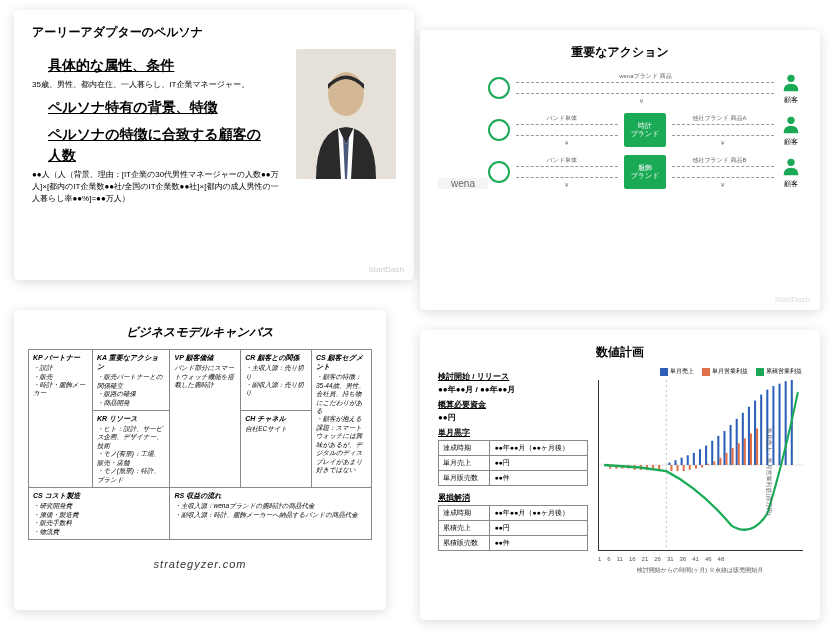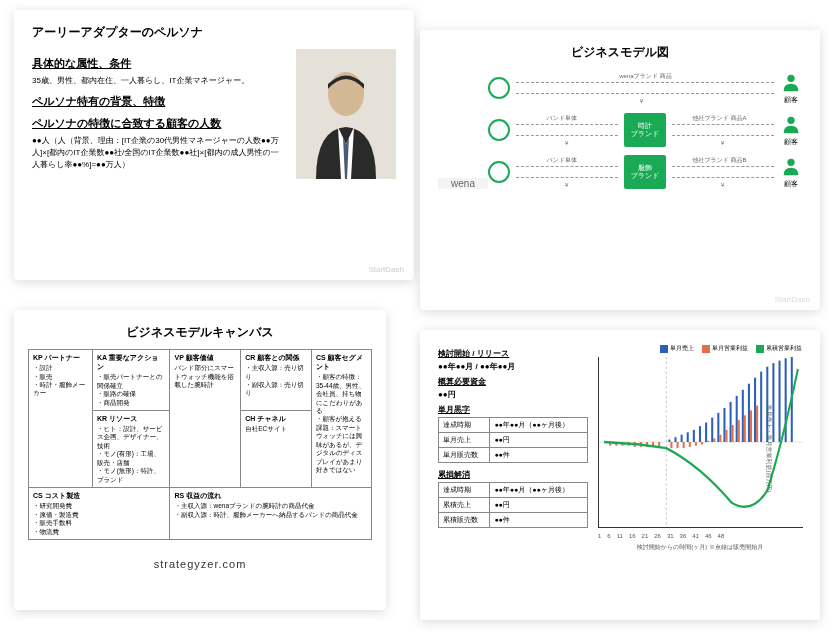--- a/index.html
+++ b/index.html
@@ -18,21 +18,21 @@
     border-radius: 4px;
     box-shadow: 0 2px 12px rgba(0,0,0,0.15);
     box-sizing: border-box;
     padding: 14px 18px;
   }
   
   #s1 { left: 14px; top: 10px; width: 400px; height: 270px; }
   #s1 h1 { text-align: left; font-size: 12px; margin: 0 0 8px; font-weight: 700; }
   #s1 .row { display: flex; gap: 10px; }
   #s1 .col { flex: 1; font-size: 8px; line-height: 1.5; }
-  #s1 .sub { font-weight: 700; text-decoration: underline; margin: 6px 0 3px; font-size: 11px; }
+  #s1 .sub { font-weight: 700; text-decoration: underline; margin: 6px 16px 3px; font-size: 14px; }
   #s1 .photo { width: 100px; height: 130px; background: linear-gradient(180deg,#e8e4de 0%,#d0cbc2 100%); position: relative; border-radius: 2px; overflow:hidden;}
   #s1 .photo svg { position:absolute; bottom:0; left:50%; transform:translateX(-50%);}
   #s1 .wm { position:absolute; right:10px; bottom:6px; font-size:8px; color:#ccc;}
 
   
   #s2 { left: 420px; top: 30px; width: 400px; height: 280px; }
   #s2 h1 { text-align:center; font-size:12px; margin:0 0 10px; font-weight:700;}
   #s2 .diag { display:flex; align-items:flex-end; gap:0; font-size:7px;}
   #s2 .wena { width:50px; background:#f4f4f4; display:flex; align-items:center; justify-content:center; font-size:10px; color:#666;}
   #s2 .rows { flex:1; display:flex; flex-direction:column; gap:8px;}
@@ -42,21 +42,21 @@
   #s2 .arr { flex:1; position:relative; height:20px;}
   #s2 .arr::before,.arr::after{content:"";position:absolute;left:0;right:0;border-top:1px dashed #999;}
   #s2 .arr::before{top:4px;} #s2 .arr::after{bottom:4px;}
   #s2 .arr .lbl{position:absolute;font-size:6px;color:#666;}
   #s2 .cust { display:flex; flex-direction:column; align-items:center; gap:2px;}
   #s2 .cust svg{width:22px;height:22px;}
   #s2 .cust span{font-size:7px;}
   #s2 .wm{position:absolute;right:10px;bottom:6px;font-size:8px;color:#ddd;}
 
   
-  #s3 { left: 14px; top: 310px; width: 372px; height: 300px; padding:14px;}
+  #s3 { left: 14px; top: 310px; width: 372px; height: 300px; padding:14px;font-style:italic;}
   #s3 h1{text-align:center;font-size:12px;margin:0 0 8px;font-weight:700;}
   #s3 table{width:100%;border-collapse:collapse;font-size:6.5px;table-layout:fixed;}
   #s3 td{border:1px solid #888;padding:3px 4px;vertical-align:top;line-height:1.3;}
   #s3 td b{display:block;font-size:7px;margin-bottom:2px;}
   #s3 .footer{text-align:center;font-size:11px;margin-top:18px;letter-spacing:1px;color:#333;}
 
   
   #s4 { left: 420px; top: 330px; width: 400px; height: 290px;}
   #s4 h1{text-align:center;font-size:12px;margin:0 0 6px;font-weight:700;}
   #s4 .row{display:flex;gap:10px;}
@@ -93,21 +93,21 @@
         <path d="M20 130 Q20 80 50 78 Q80 80 80 130 Z" fill="#2a2a2a"></path>
         <path d="M42 78 L50 95 L58 78 L55 130 L45 130 Z" fill="#fff"></path>
         <path d="M47 88 L50 95 L53 88 L51 130 L49 130 Z" fill="#4a5a7a"></path>
       </svg>
     </div>
   </div>
   <div class="wm">StartDash</div>
 </div>
 
 <div class="slide" id="s2">
-  <h1>ビジネスモデル図</h1>
+  <h1>重要なアクション</h1>
   <div class="diag">
     <div class="wena">wena</div>
     <div class="rows">
       <div class="drow">
         <div class="circ"></div>
         <div class="arr">
             <span class="lbl" style="top:-6px;left:40%">wenaブランド 商品</span>
             <span class="lbl" style="bottom:-6px;left:48%">¥</span>
           </div>
         <div class="cust">
@@ -179,20 +179,21 @@
     <tr>
       <td colspan="2"><b>CS コスト製造</b><span>・研究開発費<br>・原価・製造費<br>・販売手数料<br>・物流費</span></td>
       <td colspan="3"><b>RS 収益の流れ</b><span>・主収入源：wenaブランドの腕時計の商品代金<br>・副収入源：時計、服飾メーカーへ納品するバンドの商品代金</span></td>
     </tr>
   </tbody>
     </table>
   <div class="footer">strategyzer.com</div>
 </div>
 
 <div class="slide" id="s4">
+  <h1>数値計画</h1>
   <div class="row">
     <div class="left">
       <div class="h">検討開始 / リリース</div>
       <div style="font-weight:700">●●年●●月 / ●●年●●月</div>
       <div class="h">概算必要資金</div>
       <div style="font-weight:700">●●円</div>
       <div class="h">単月黒字</div>
       <table>
         <tbody>
             <tr>

